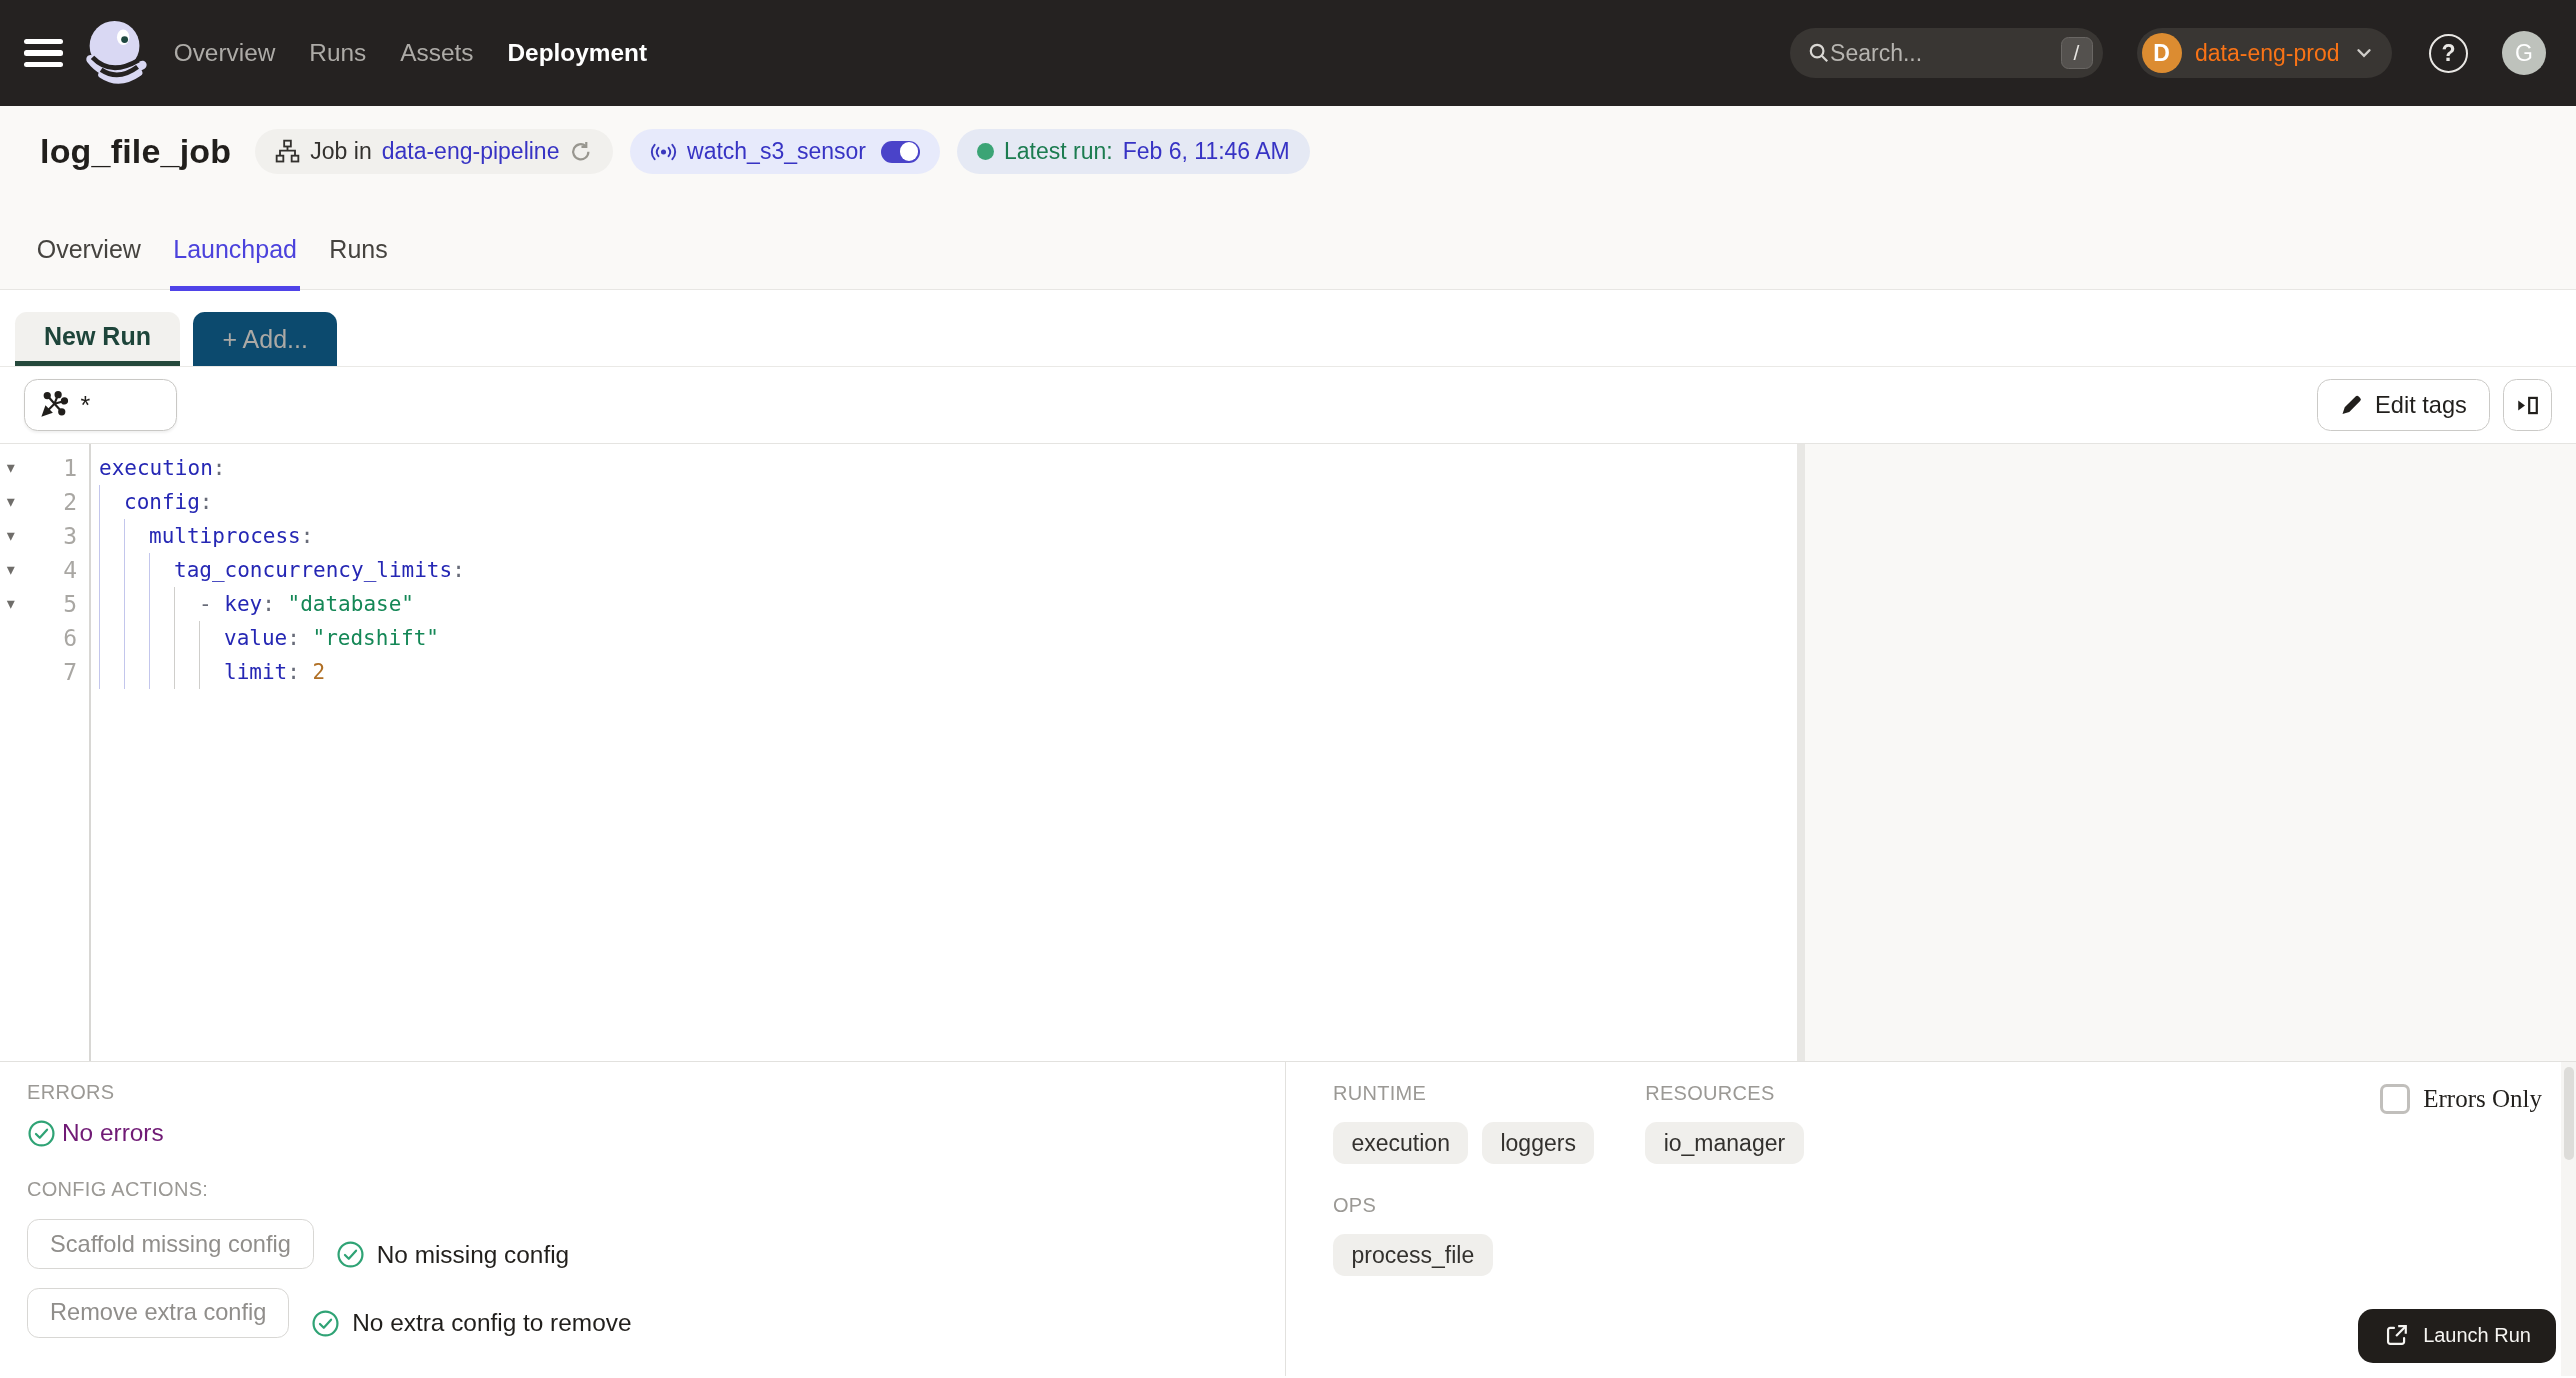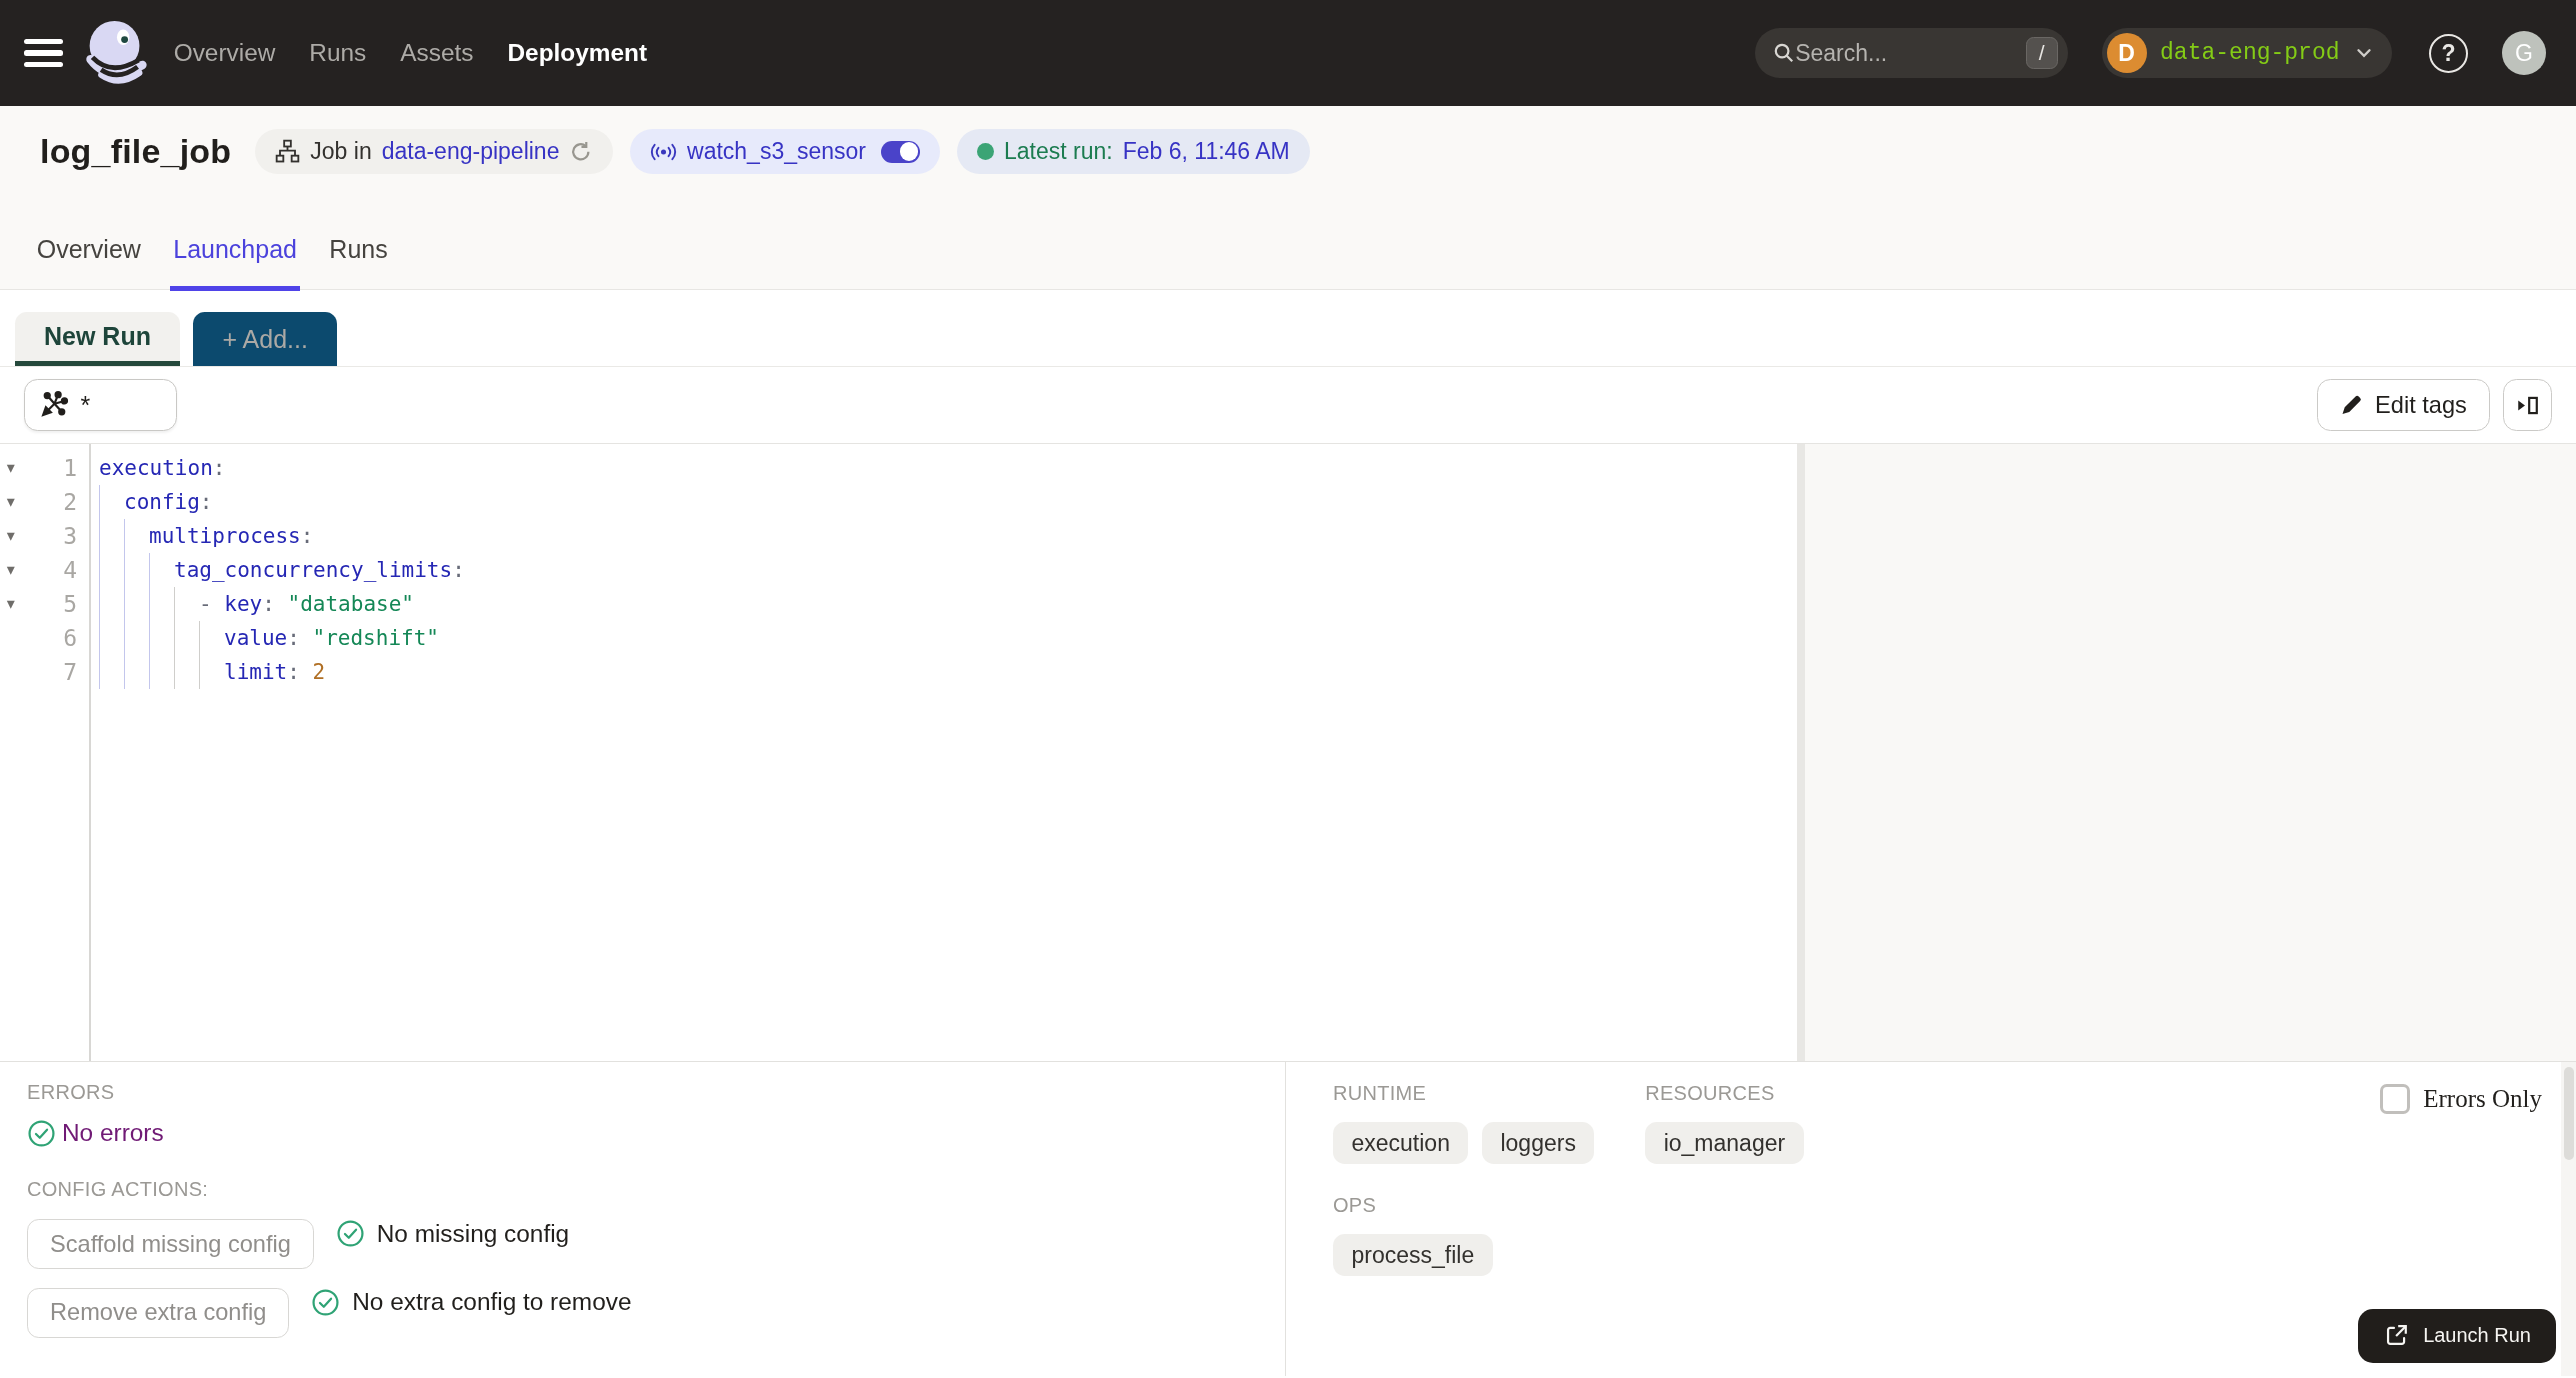--- a/index.html
+++ b/index.html
@@ -14,21 +14,21 @@
   .nav-links { display:flex; gap:34px; align-items:center; }
   .nav-link { font-size:24.4px; color:#ADABA7; cursor:pointer; }
   .nav-link.active { color:#FFFFFF; font-weight:700; }
   .nav-spacer { flex:1; }
   .search-pill { width:313px; height:50px; border-radius:25px; background:#393633; display:flex; align-items:center; padding:0 10px 0 17px; margin-right:34px; }
   .search-pill input { flex:1; background:transparent; border:none; outline:none; font-size:23px; color:#EDEBE8; font-family:"Liberation Sans",sans-serif; min-width:0; }
   .search-pill input::placeholder { color:#B6B4B0; }
   .slash-key { width:32px; height:32px; border-radius:7.6px; background:#54514E; border:0.8px solid #6A6764; color:#E8E6E3; font-size:21px; display:flex; align-items:center; justify-content:center; }
   .org-pill { height:50px; border-radius:25px; background:#393633; display:flex; align-items:center; padding:0 17px 0 5px; gap:13.5px; margin-right:37px; cursor:pointer; }
   .org-badge { width:40px; height:40px; border-radius:50%; background:#DC8C31; color:#fff; font-size:23px; font-weight:700; display:flex; align-items:center; justify-content:center; }
-  .org-name { font-size:23px; color:#84cc16;font-family:Liberation Mono, monospace; }
+  .org-name { font-size:23px; color:#f97316; }
   .help-btn { width:39px; height:39px; border-radius:50%; border:2.5px solid #E9E7E4; color:#E9E7E4; font-size:23px; font-weight:700; display:flex; align-items:center; justify-content:center; margin-right:34px; cursor:pointer; }
   .avatar { width:44px; height:44px; border-radius:50%; background:#BEC2BC; color:#fff; font-size:23px; display:flex; align-items:center; justify-content:center; cursor:pointer; }
 
   
   .pagehead { height:91px; background:#FAF9F7; display:flex; align-items:center; padding:0 40px; }
   .page-title { font-size:34px; font-weight:700; margin-right:24px; letter-spacing:0.2px; }
   .pills { display:flex; gap:17px; align-items:center; }
   .pill { height:45px; border-radius:23px; display:flex; align-items:center; gap:10px; padding:0 20px; font-size:23px; }
   .pill.gray { background:#F1F0ED; color:#33312E; }
   .pill.lav  { background:#E7EAFB; color:#3A38BE; }
@@ -73,21 +73,21 @@
   .guide.g3, .guide.g4 { border-left-color:#CFCECB; }
   .split-divider { width:8.4px; background:#E8E7E4; cursor:col-resize; }
   .right-pane { flex:1; background:#F9F8F6; }
 
   
   .bottom { display:flex; height:315px; border-top:1.7px solid #E2E1DE; background:#fff; }
   .panel-left { width:1285px; padding:18.5px 27px 0 27px; }
   .panel-right { flex:1; border-left:1.7px solid #E2E1DE; padding:20px 0 0 47px; position:relative; }
   .seclabel { font-size:20px; color:#9B9995; letter-spacing:0.3px; }
   .statusrow { display:flex; align-items:center; gap:6px; margin-top:15px; font-size:24.4px; color:#701a75; }
-  .actionrow { display:flex; align-items:flex-start; gap:22px; margin-top:18.5px; }
+  .actionrow { display:flex; align-items:flex-end; gap:22px; margin-top:18.5px; }
   .ghost-btn { height:50px; border:1.7px solid #D8D7D4; border-radius:11.8px; background:#fff; padding:0 22px; font-size:23.6px; color:#908E8B; display:flex; align-items:center; cursor:pointer; }
   .statustext { display:flex; align-items:center; gap:11.8px; font-size:24.4px; color:#211F1C; }
   .tag-col { display:inline-block; vertical-align:top; }
   .tag-row { display:flex; gap:13.5px; margin-top:17px; }
   .tag { height:42px; border-radius:11.8px; background:#F0EFEC; color:#33312E; font-size:23px; display:flex; align-items:center; padding:0 18.5px; cursor:pointer; }
   .ops-block { margin-top:30px; }
   .errors-only { position:absolute; top:22px; right:34px; display:flex; align-items:center; gap:13.5px; cursor:pointer;font-family:Liberation Serif, serif; }
   .checkbox { width:30px; height:30px; border:3.4px solid #C1BFBC; border-radius:6.7px; background:#fff; }
   .errors-only span.lbl { font-size:25px; }
   .launch-btn { position:absolute; right:20px; bottom:13.5px; height:54px; background:#211E1B; border-radius:15px; color:#F6F5F2; font-size:20px; display:flex; align-items:center; gap:13.5px; padding:0 25px; cursor:pointer; }

